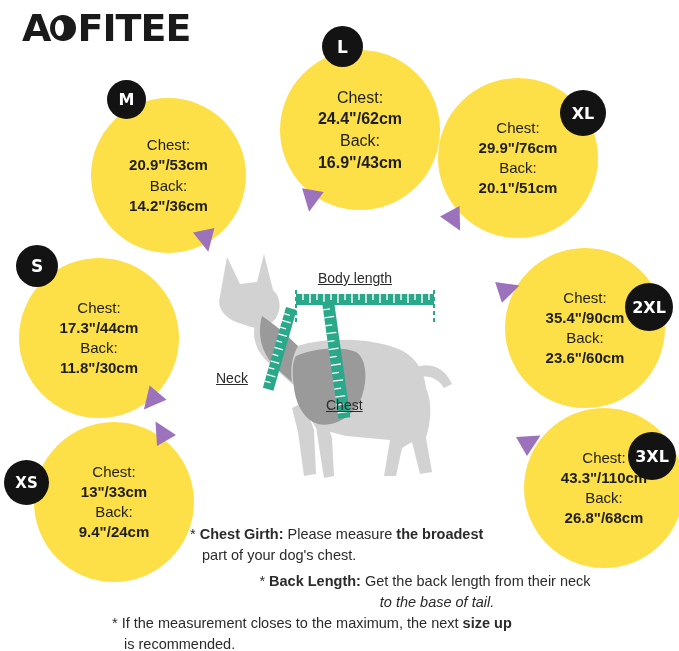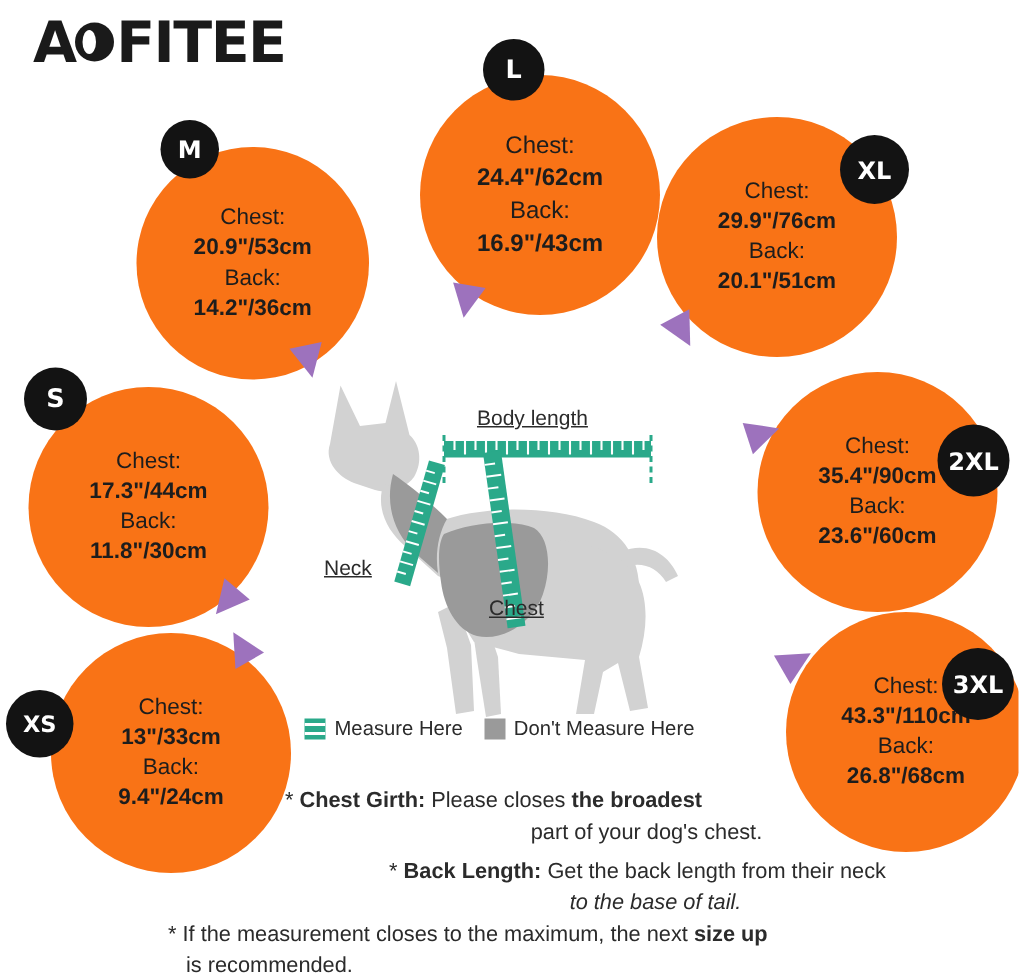--- a/index.html
+++ b/index.html
@@ -52,21 +52,21 @@
     top: 5px;
     width: 9px;
     height: 16px;
     border-radius: 50%;
     background: #ffffff;
   }
 
   
   .bubble {
     position: absolute;
-    background: #f97316;
+    background: #fde047;
     border-radius: 50%;
     color: #1d1d1d;
     text-align: center;
     display: flex;
     flex-direction: column;
     align-items: center;
     justify-content: center;
     line-height: 1.35;
     font-size: 15px;
   }
@@ -353,31 +353,25 @@
           <line x1="0" y1="112" x2="10" y2="112"></line>
         </g>
       </g>
     </svg>
   </div>
 
   <div class="fig-label" style="left:318px; top:270px;">Body length</div>
   <div class="fig-label" style="left:216px; top:370px;">Neck</div>
   <div class="fig-label" style="left:326px; top:397px;">Chest</div>
 
-  <div id="legend">
-    <span class="swatch-measure"></span>
-    <span>Measure Here</span>
-    <span class="swatch-dont"></span>
-    <span>Don't Measure Here</span>
-  </div>
 
   <div class="note" style="left:190px; top:524px; width:470px;">
     <span>*</span>
-    <b>Chest Girth:</b><span> Please closes </span><b>the broadest</b>
-    <div style="margin-left:12px;text-align:center;">part of your dog's chest.</div>
+    <b>Chest Girth:</b><span> Please measure </span><b>the broadest</b>
+    <div style="margin-left:12px;">part of your dog's chest.</div>
   </div>
 
   <div class="note" style="left:190px; top:571px; width:470px;text-align:center;">
     <span>*</span>
     <b>Back Length:</b><span> Get the back length from their neck</span>
     <div style="margin-left:24px;font-style:italic;">to the base of tail.</div>
   </div>
 
   <div class="note" style="left:112px; top:613px; width:560px;">
     <span>*</span><span> If the measurement closes to the maximum, the next </span><b>size up</b>

